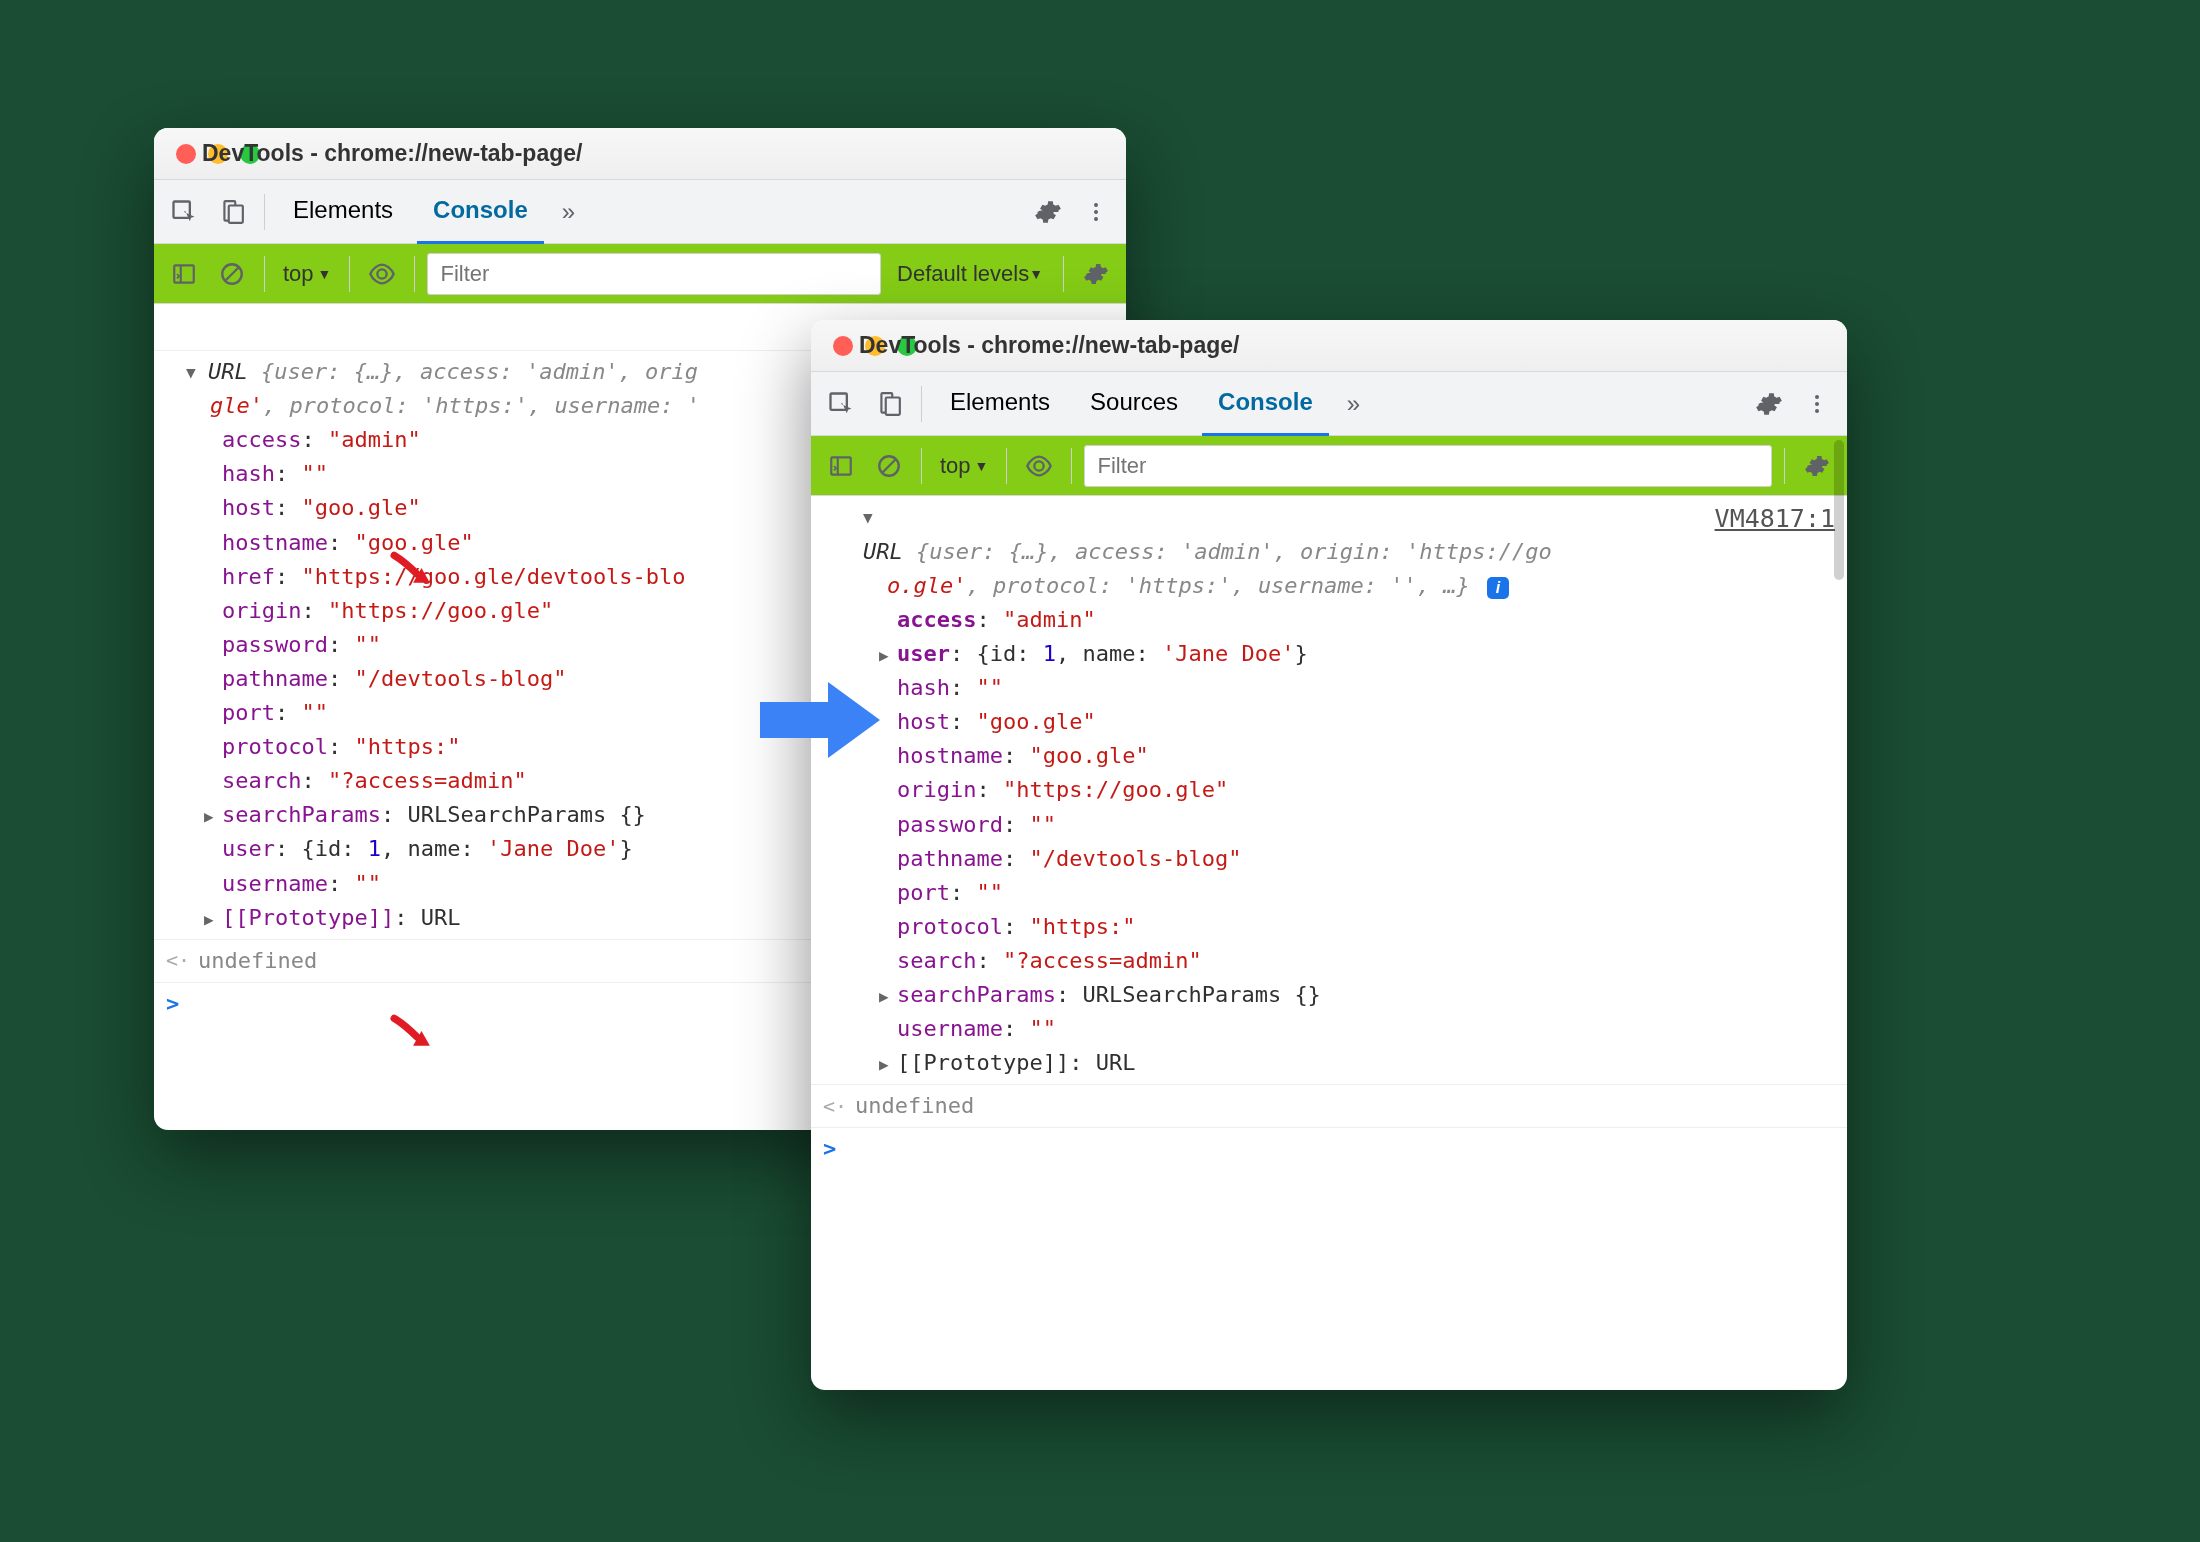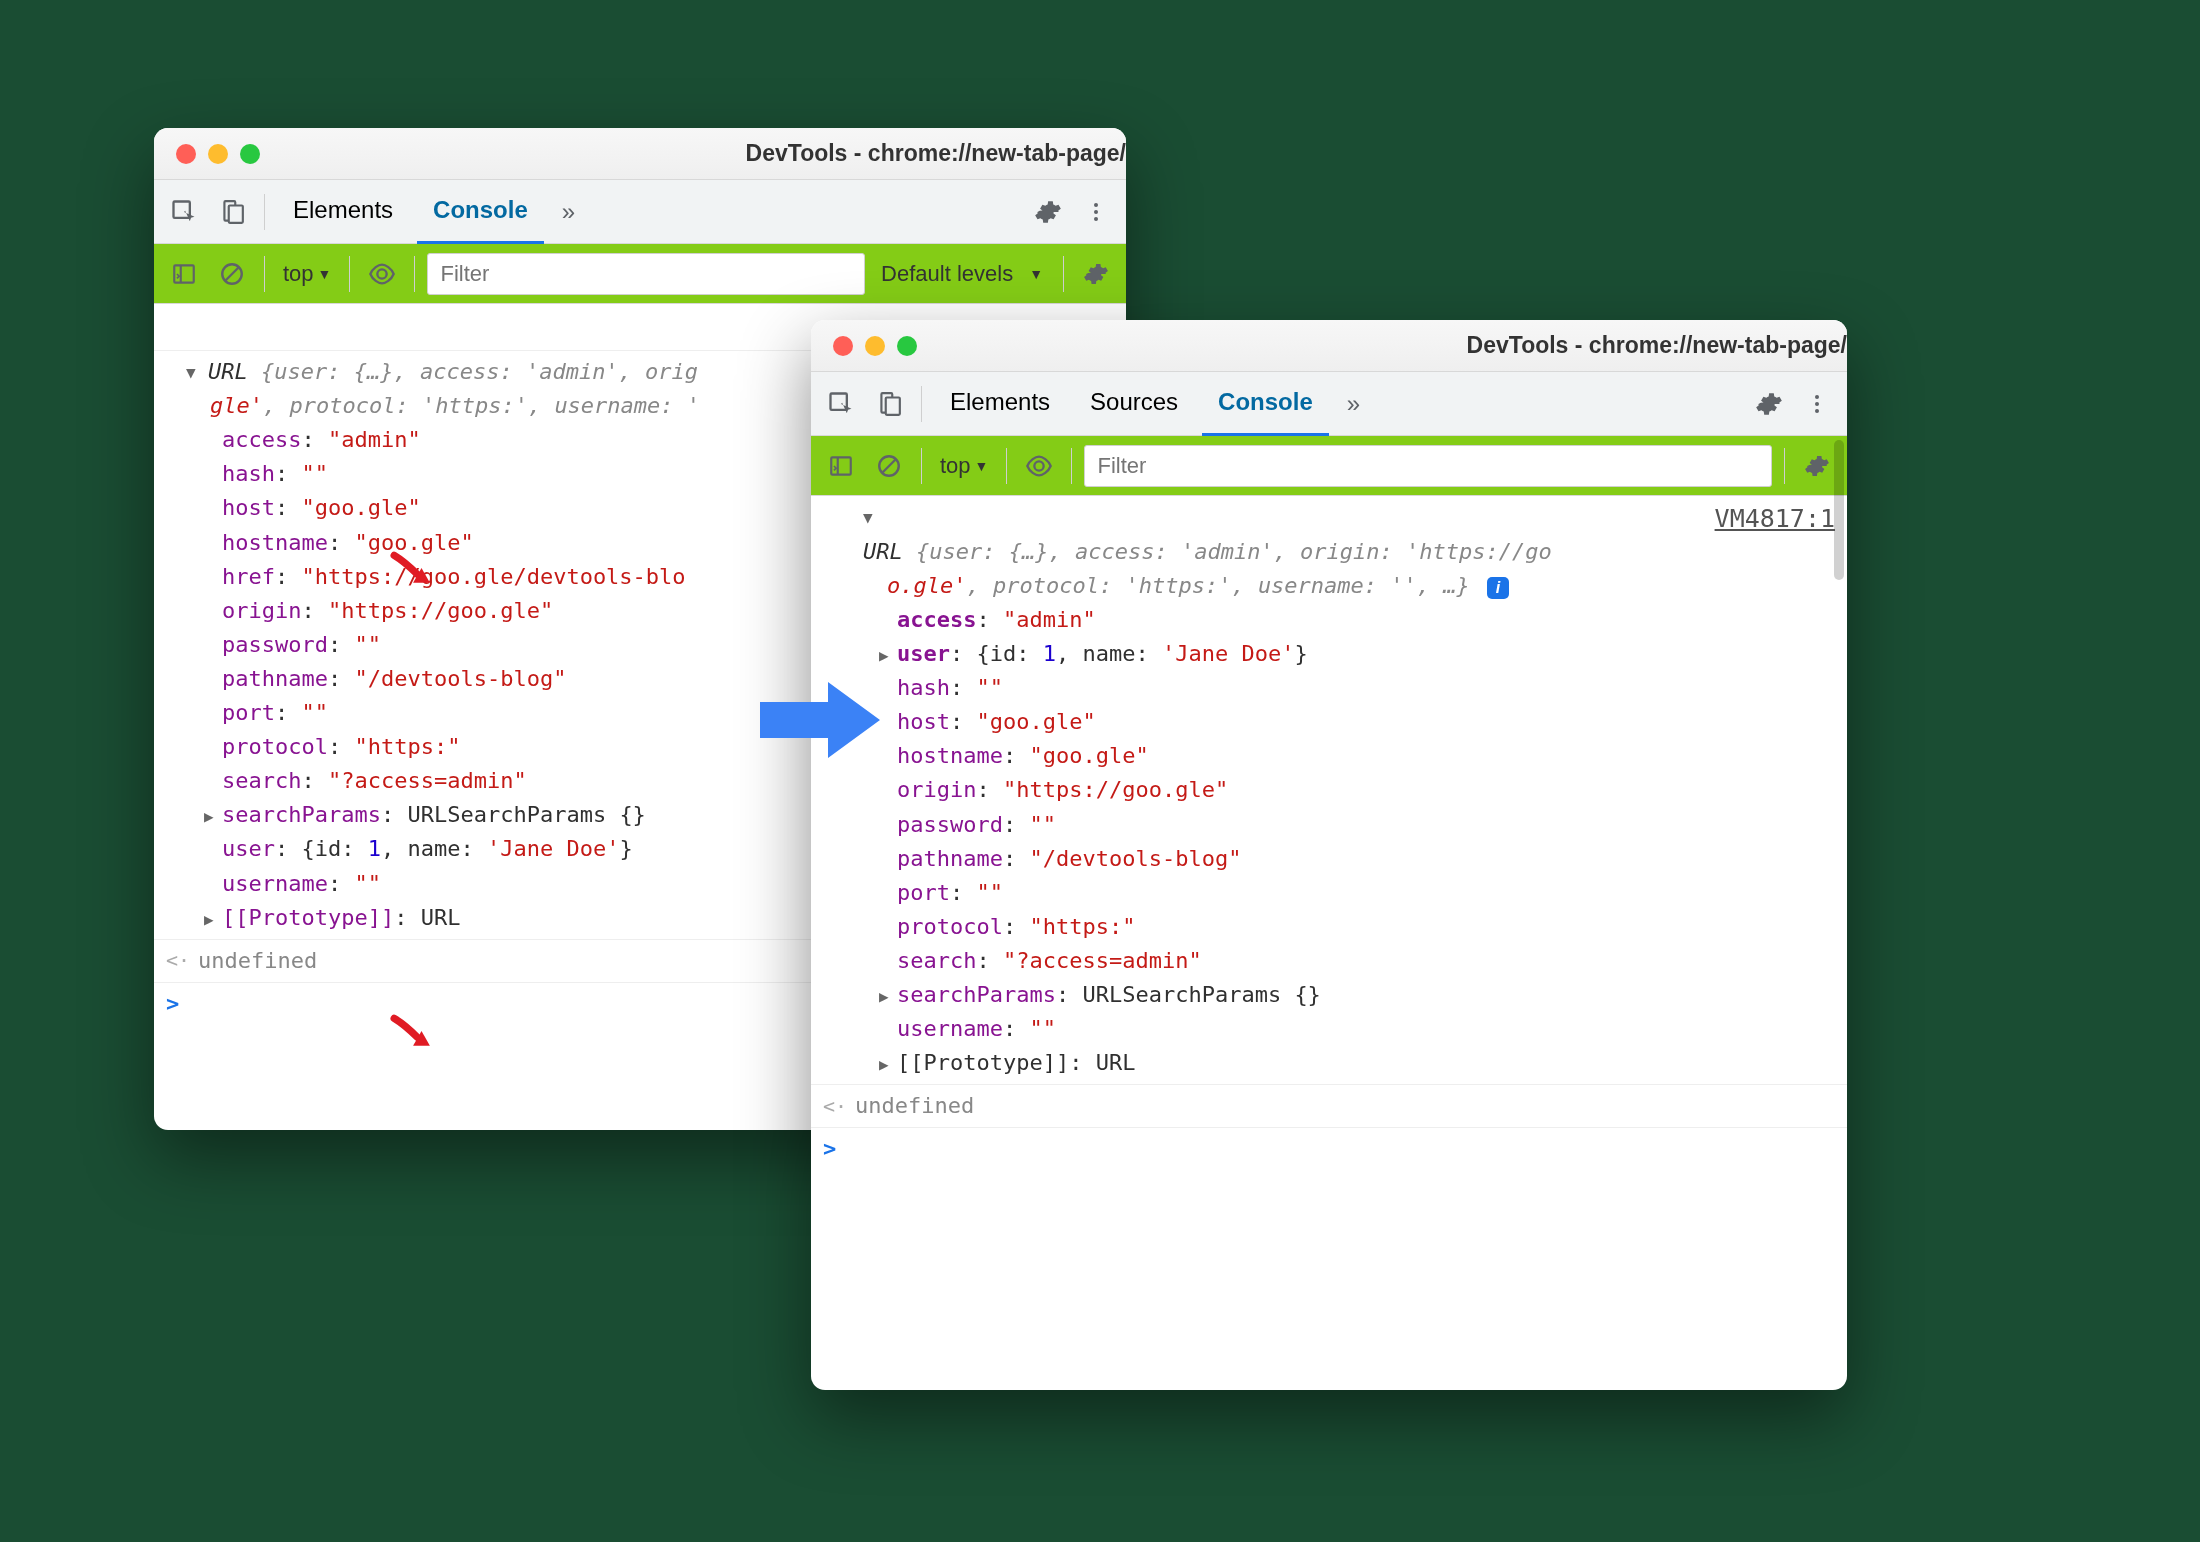--- a/index.html
+++ b/index.html
@@ -30,21 +30,21 @@
       padding-left: 22px;
       gap: 14px;
     }
     .traffic { display: flex; gap: 12px; }
     .traffic span { width: 20px; height: 20px; border-radius: 50%; display: block; }
     .tl-close { background: #ff5f57; }
     .tl-min { background: #febc2e; }
     .tl-max { background: #28c840; }
     .titlebar-title {
       flex: 1;
-      text-align: right;
+      text-align: left;
       margin-left: -72px;
       font-size: 23px;
       font-weight: 600;
       color: #333;
     }
     .tabbar {
       height: 64px;
       border-bottom: 1px solid #d8d8d8;
       display: flex;
       align-items: center;
@@ -78,21 +78,21 @@
       padding: 0 10px;
       gap: 8px;
       background: #84cc16;
     }
     .toolbar-icon { width: 40px; height: 40px; display: flex; align-items: center; justify-content: center; color: #5f6368; }
     .ctx-select { font-size: 22px; color: #333; display: flex; align-items: center; gap: 4px; padding: 0 6px; }
     .filter-input {
       flex: 1; height: 42px; border: 1px solid #d0d0d0; border-radius: 3px;
       padding: 0 12px; font-size: 22px; color: #555; background: #fff;
     }
-    .dropdown { font-size: 22px; color: #333; display: flex; align-items: center; gap: 16px; padding: 0 8px; }
+    .dropdown { font-size: 22px; color: #333; display: flex; align-items: center; gap: 0; padding: 0 8px; }
     .console-body {
       font-family: "SF Mono", Menlo, Monaco, Consolas, monospace;
       font-size: 22px;
       line-height: 1.55;
       overflow: hidden;
       background: #fff;
     }
     .entry { padding: 4px 12px; border-bottom: 1px solid #eee; }
     .disclosure { width: 18px; display: inline-flex; color: #666; font-size: 16px; margin-top: 6px; }
     .disclosure.down::before { content: "▼"; }

